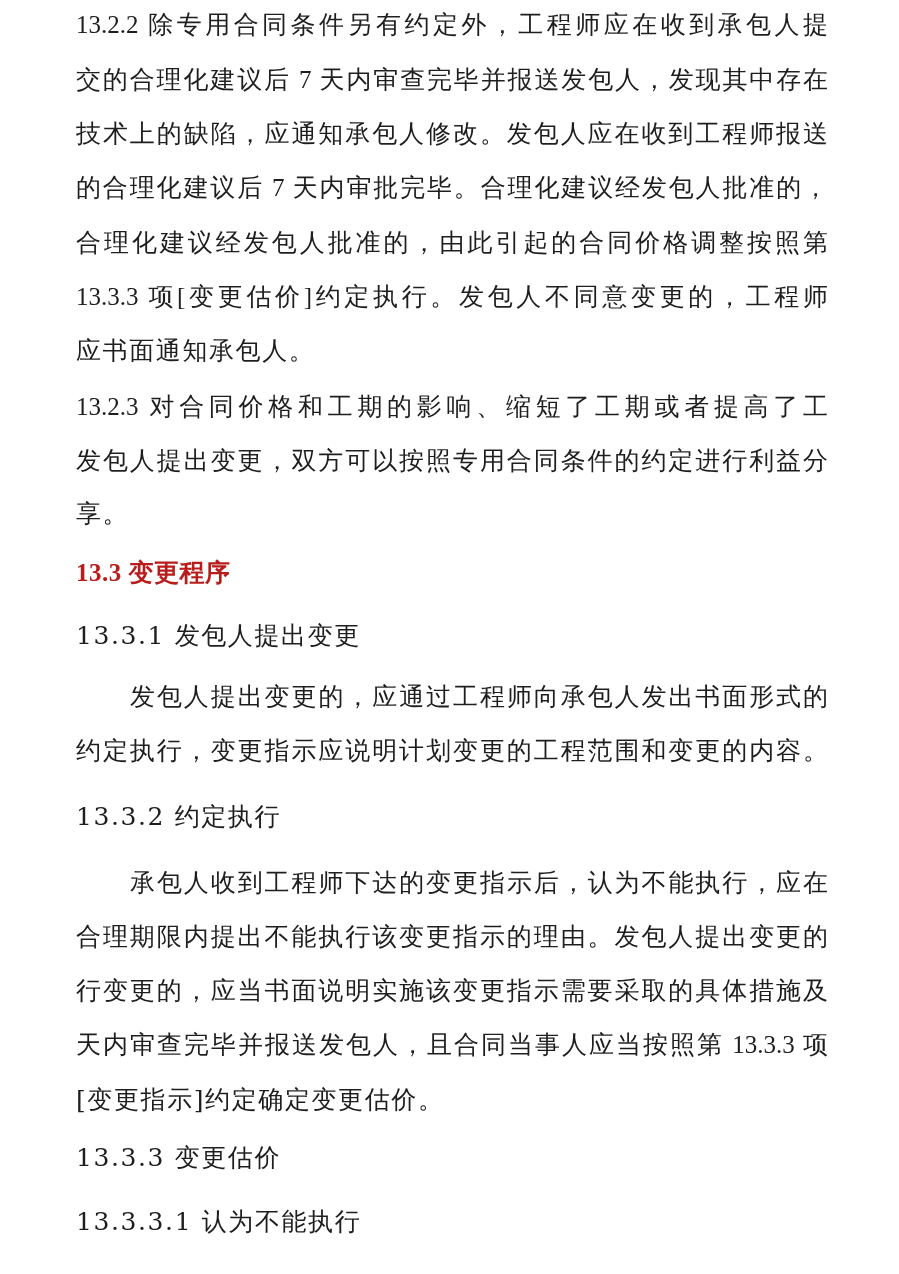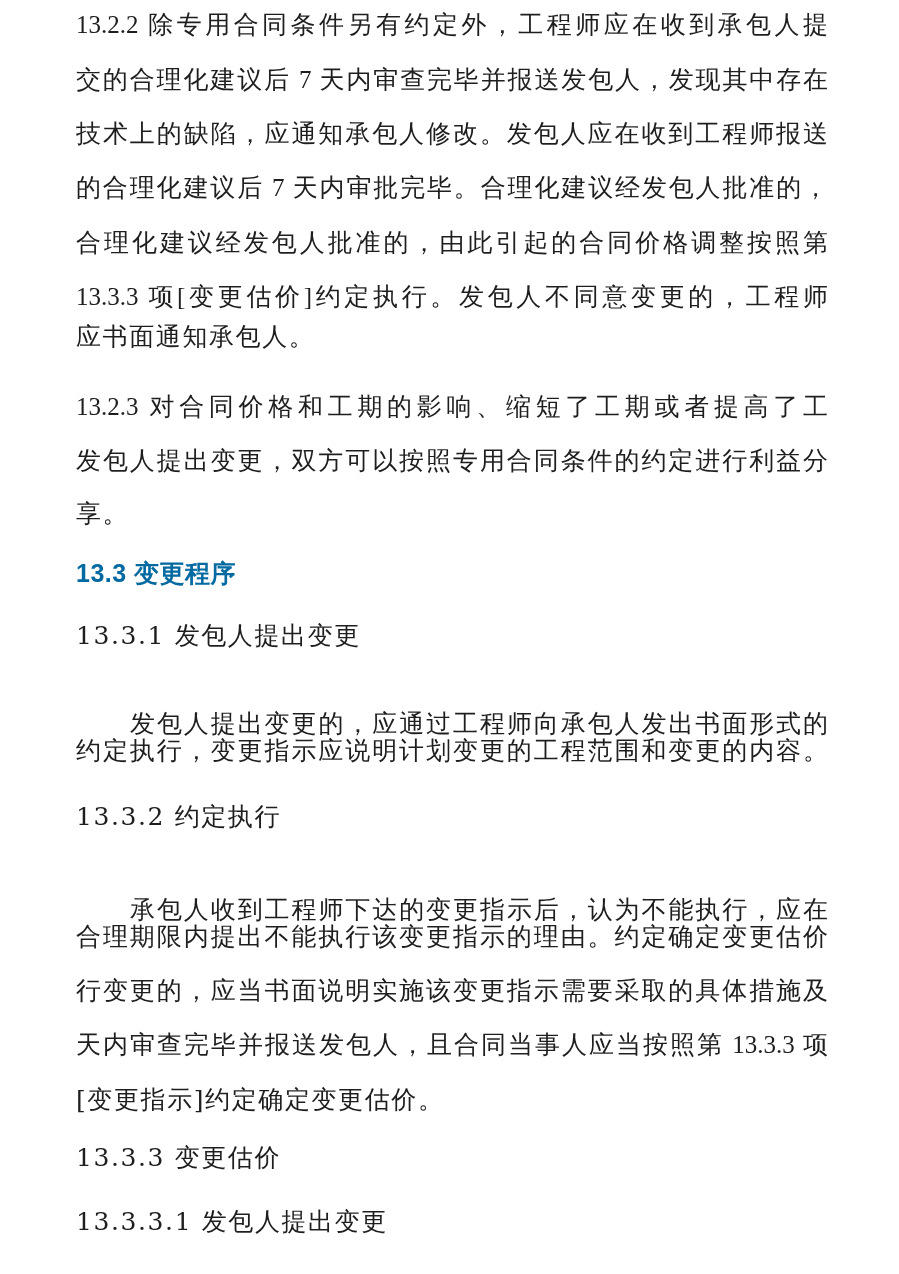--- a/index.html
+++ b/index.html
@@ -36,65 +36,64 @@
       text-align: justify;
       text-align-last: justify;
       letter-spacing: 0;
       font-family: Liberation Serif, serif;
     }
     .indent {
       left: 54px;
     }
     .indent.just {
       width: 698px;
-      margin-top: 27px;
     }
     .heading {
-      font-family: Liberation Sans, sans-serif;
+      font-family: Liberation Serif, serif;
       font-size: 25px;
       font-weight: bold;
-      color: #0369a1;
+      color: #b91c1c;
       letter-spacing: 0.5px;
     }
   </style>
 </head>
 <body>
 
 <div class="page">
 
   <div>
     <div class="line just" style="top:8px">13.2.2 除专用合同条件另有约定外，工程师应在收到承包人提</div>
     <div class="line just" style="top:63px">交的合理化建议后 7 天内审查完毕并报送发包人，发现其中存在</div>
     <div class="line just" style="top:117px">技术上的缺陷，应通知承包人修改。发包人应在收到工程师报送</div>
     <div class="line just" style="top:171px">的合理化建议后 7 天内审批完毕。合理化建议经发包人批准的，</div>
     <div class="line just" style="top:226px">合理化建议经发包人批准的，由此引起的合同价格调整按照第</div>
     <div class="line just" style="top:280px">13.3.3 项[变更估价]约定执行。发包人不同意变更的，工程师</div>
-    <div class="line" style="top:320px">应书面通知承包人。</div>
+    <div class="line" style="top:334px">应书面通知承包人。</div>
   </div>
 
   <div>
     <div class="line just" style="top:390px">13.2.3 对合同价格和工期的影响、缩短了工期或者提高了工</div>
     <div class="line just" style="top:444px">发包人提出变更，双方可以按照专用合同条件的约定进行利益分</div>
     <div class="line" style="top:497px">享。</div>
   </div>
 
   <div class="line heading" style="top:556px">13.3 变更程序</div>
 
   <div class="line" style="top:619px">13.3.1 发包人提出变更</div>
   <div>
     <div class="line indent just" style="top:680px">发包人提出变更的，应通过工程师向承包人发出书面形式的</div>
     <div class="line just" style="top:734px">约定执行，变更指示应说明计划变更的工程范围和变更的内容。</div>
   </div>
 
   <div class="line" style="top:800px">13.3.2 约定执行</div>
   <div>
     <div class="line indent just" style="top:866px">承包人收到工程师下达的变更指示后，认为不能执行，应在</div>
-    <div class="line just" style="top:920px">合理期限内提出不能执行该变更指示的理由。约定确定变更估价</div>
+    <div class="line just" style="top:920px">合理期限内提出不能执行该变更指示的理由。发包人提出变更的</div>
     <div class="line just" style="top:974px">行变更的，应当书面说明实施该变更指示需要采取的具体措施及</div>
     <div class="line just" style="top:1028px">天内审查完毕并报送发包人，且合同当事人应当按照第 13.3.3 项</div>
     <div class="line" style="top:1083px">[变更指示]约定确定变更估价。</div>
   </div>
 
   <div class="line" style="top:1141px">13.3.3 变更估价</div>
 
-  <div class="line" style="top:1205px">13.3.3.1 发包人提出变更</div>
+  <div class="line" style="top:1205px">13.3.3.1 认为不能执行</div>
 
 </div>
 
 </body></html>

